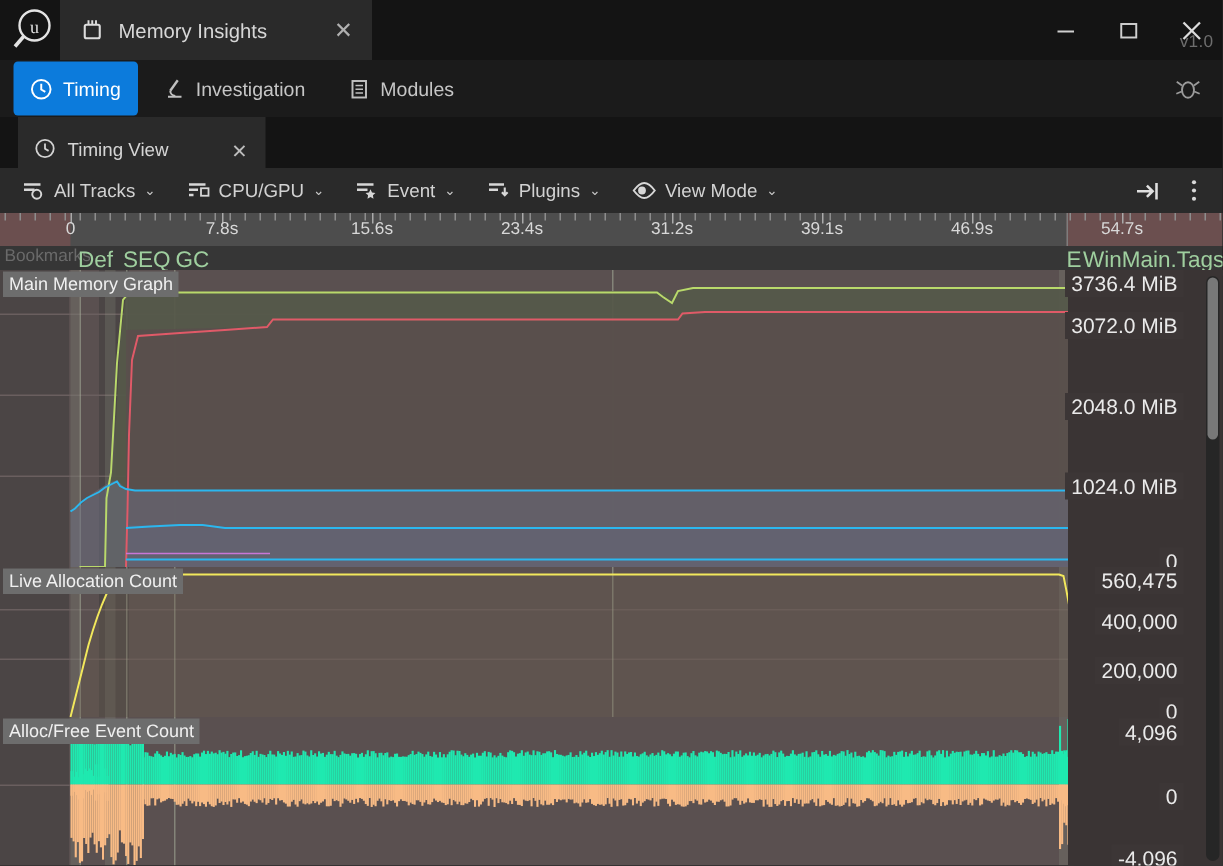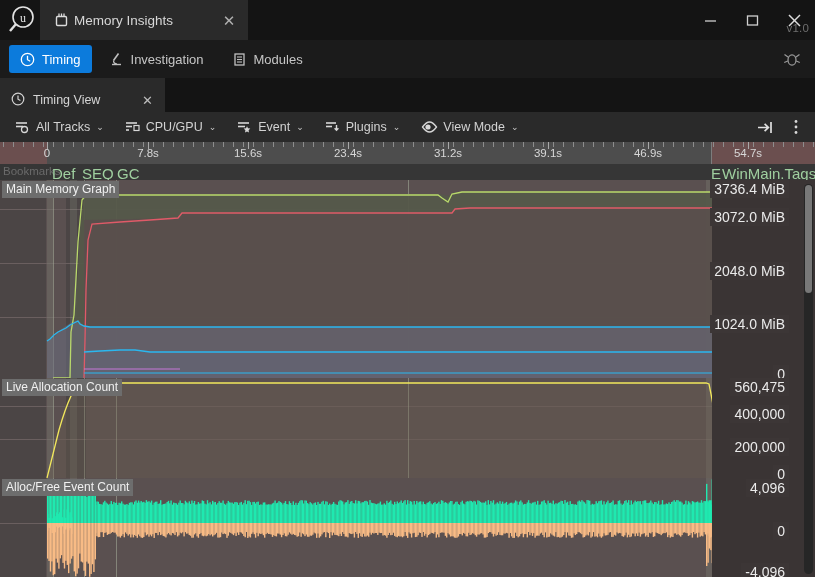--- a/index.html
+++ b/index.html
@@ -15,21 +15,21 @@
   .titlebar {
     position: absolute; left: 0; top: 0; width: 815px; height: 40px;
     background: #141414;
   }
   .ue-logo {
     position: absolute; left: 6px; top: 4px; width: 32px; height: 32px;
     color: #e8e8e8;
   }
   .tab-strip { position: absolute; left: 40px; top: 0; height: 40px; }
   .win-tab {
-    position: relative; display: flex; align-items: center; gap: 4px;
+    position: relative; display: flex; align-items: center; gap: 9px;
     height: 40px; padding: 0 12px 0 13px;
     background: #2a2a2a; color: #d7d7d7; font-size: 13.5px;
     min-width: 208px;
   }
   .win-tab .chip-icon { width: 17px; height: 15px; display: block; }
   .win-tab .tab-label { flex: 1; white-space: nowrap; }
   .win-tab .tab-close {
     color: #c8c8c8; font-size: 15px; line-height: 1; width: 14px;
     text-align: center; opacity: .85;
   }
@@ -43,38 +43,38 @@
     position: absolute; right: 6px; top: 22px;
     font-size: 11.5px; color: #6e6e6e; letter-spacing: .2px;
   }
 
   
   .modebar {
     position: absolute; left: 0; top: 40px; width: 815px; height: 38px;
     background: #1b1b1b; display: flex; align-items: center; padding-left: 9px;
   }
   .mode-item {
-    display: flex; align-items: center; gap: 7px; height: 28px;
+    display: flex; align-items: center; gap: 7px; height: 36px;
     padding: 0 11px; border-radius: 3px; color: #c6c6c6; font-size: 13px;
     margin-right: 6px;
   }
   .mode-item.active { background: #0c7bdc; color: #ffffff; }
   .mode-item svg { display: block; }
   .bug-btn {
     position: absolute; right: 12px; top: 9px; width: 22px; height: 20px;
     color: #9a9a9a;
   }
 
   
   .viewtabs {
     position: absolute; left: 0; top: 78px; width: 815px; height: 34px;
     background: #141414;
   }
   .view-tab {
-    position: absolute; left: 0; top: 0; height: 34px;
+    position: absolute; left: 12px; top: 0; height: 34px;
     display: flex; align-items: center; gap: 8px;
     padding: 10px 12px 0 11px; background: #2a2a2a; color: #d5d5d5;
     font-size: 12.5px; min-width: 165px;
   }
   .view-tab .vt-label { flex: 1; }
   .view-tab .vt-close { color: #bdbdbd; font-size: 13px; }
 
   
   .filterbar {
     position: absolute; left: 0; top: 112px; width: 815px; height: 30px;

